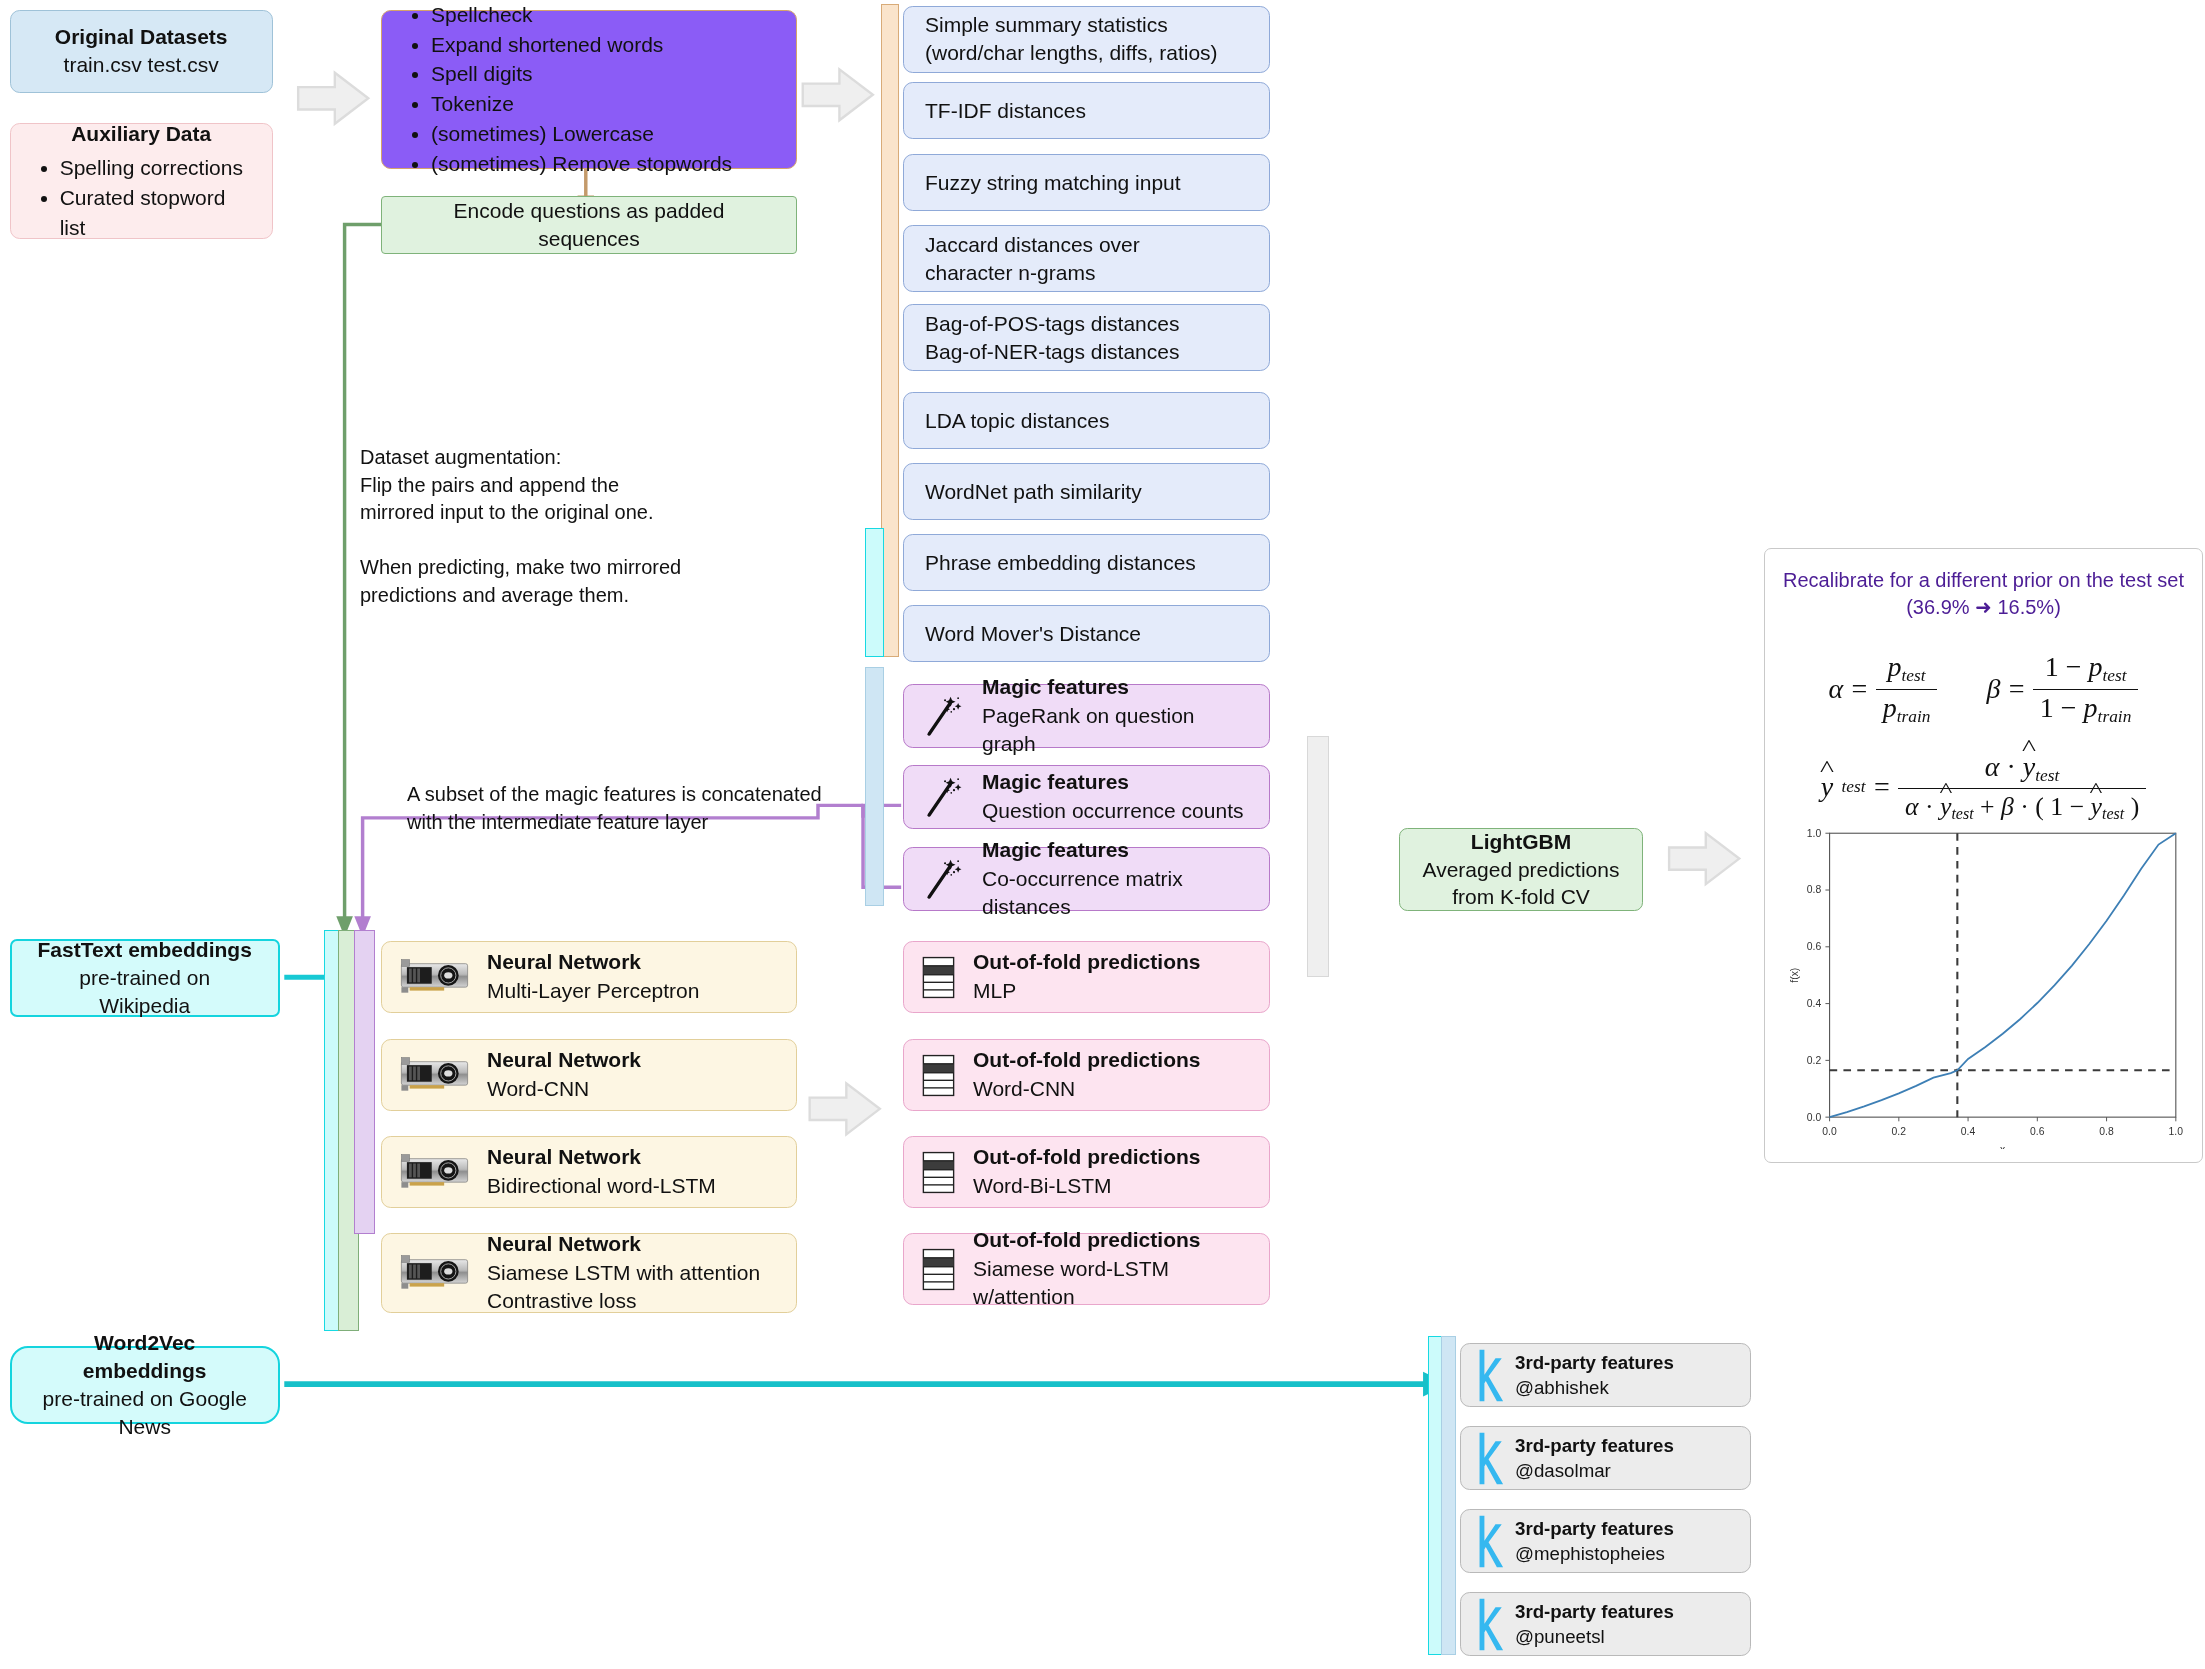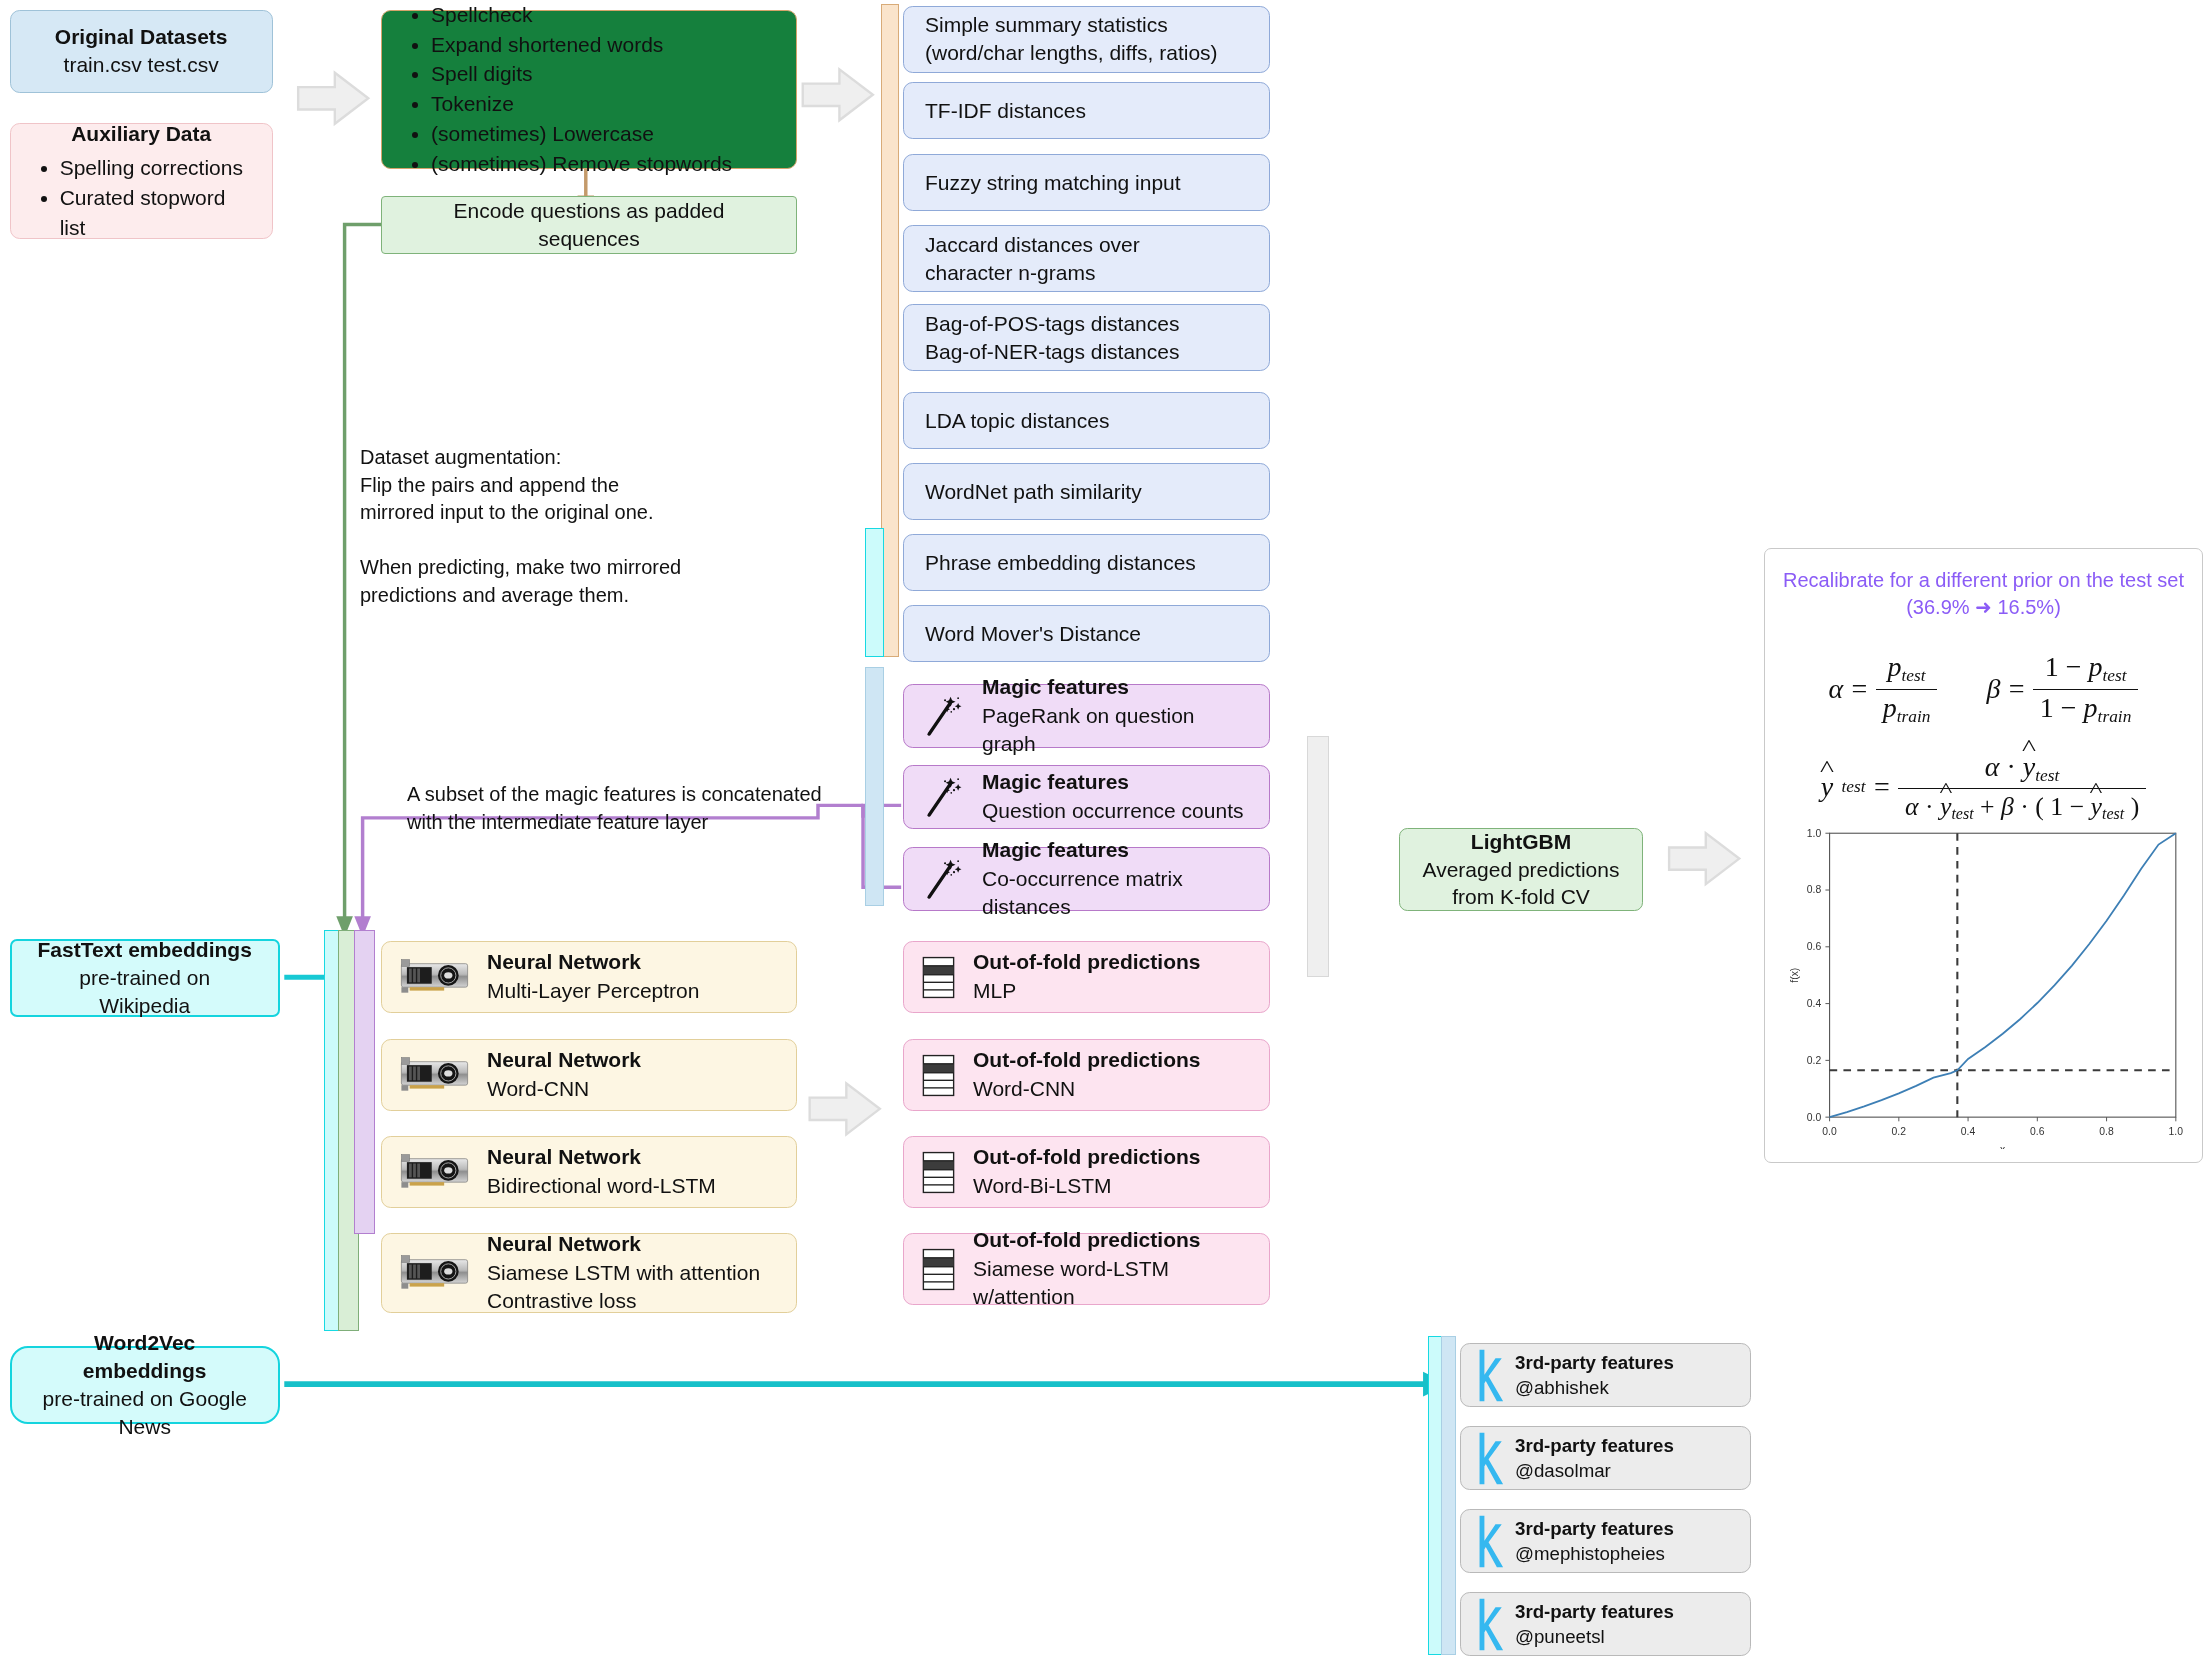--- a/index.html
+++ b/index.html
@@ -10,21 +10,21 @@
   
   .card{position:absolute;box-sizing:border-box;border-radius:9.7px;border:1.4px solid #aaa;
         display:flex;align-items:center;}
   .card .body{padding:0 21px;width:100%;}
   .tl{font-size:21px;line-height:1.33;color:#111;}
   .bold{font-weight:bold;}
 
   
   .c-blue   {background:#d6e8f5;border-color:#9fc2d8;}
   .c-pink   {background:#fdeced;border-color:#f0c4c8;}
-  .c-orange {background:#15803d;border-color:#d5a36b;}
+  .c-orange {background:#8b5cf6;border-color:#d5a36b;}
   .c-green  {background:#e0f2df;border-color:#7fb37a;}
   .c-feat   {background:#e4ebfa;border-color:#8fa9d8;}
   .c-magic  {background:#f0dcf7;border-color:#b779c9;}
   .c-oof    {background:#fde4f0;border-color:#e9a6cb;}
   .c-nn     {background:#fdf6e3;border-color:#e2cf9a;}
   .c-3rd    {background:#ececec;border-color:#b9b9b9;}
   .c-cyan   {background:#d4fbfb;border-color:#14d4de;border-width:2.1px;justify-content:flex-end;}
 
   .center{text-align:center;}
 
@@ -49,21 +49,21 @@
 
   
   .note{position:absolute;font-size:20px;line-height:1.38;color:#111;white-space:pre-line;}
 
   
   ul.bl{margin:0;padding-left:28px;}
   ul.bl li{font-size:21px;line-height:1.42;color:#111;}
 
   
   .panel{position:absolute;border:1.4px solid #c9c9c9;border-radius:7px;background:#fff;}
-  .ptitle{font-size:20px;line-height:1.3;text-align:center;color:#8b5cf6;}
+  .ptitle{font-size:20px;line-height:1.3;text-align:center;color:#4c1d95;}
 
   
   .mrow{display:flex;justify-content:center;align-items:center;gap:49px;}
   .mexpr{font-family:"Liberation Serif","DejaVu Serif",serif;font-size:28px;color:#111;
          display:flex;align-items:center;gap:8.3px;}
   .frac{display:inline-flex;flex-direction:column;align-items:center;vertical-align:middle;}
   .frac .num{padding:0 7px 2.8px 7px;}
   .frac .den{padding:2.8px 7px 0 7px;border-top:1.7px solid #111;}
   .it{font-style:italic;}
   .sub{font-size:0.62em;font-style:italic;vertical-align:-0.28em;}

